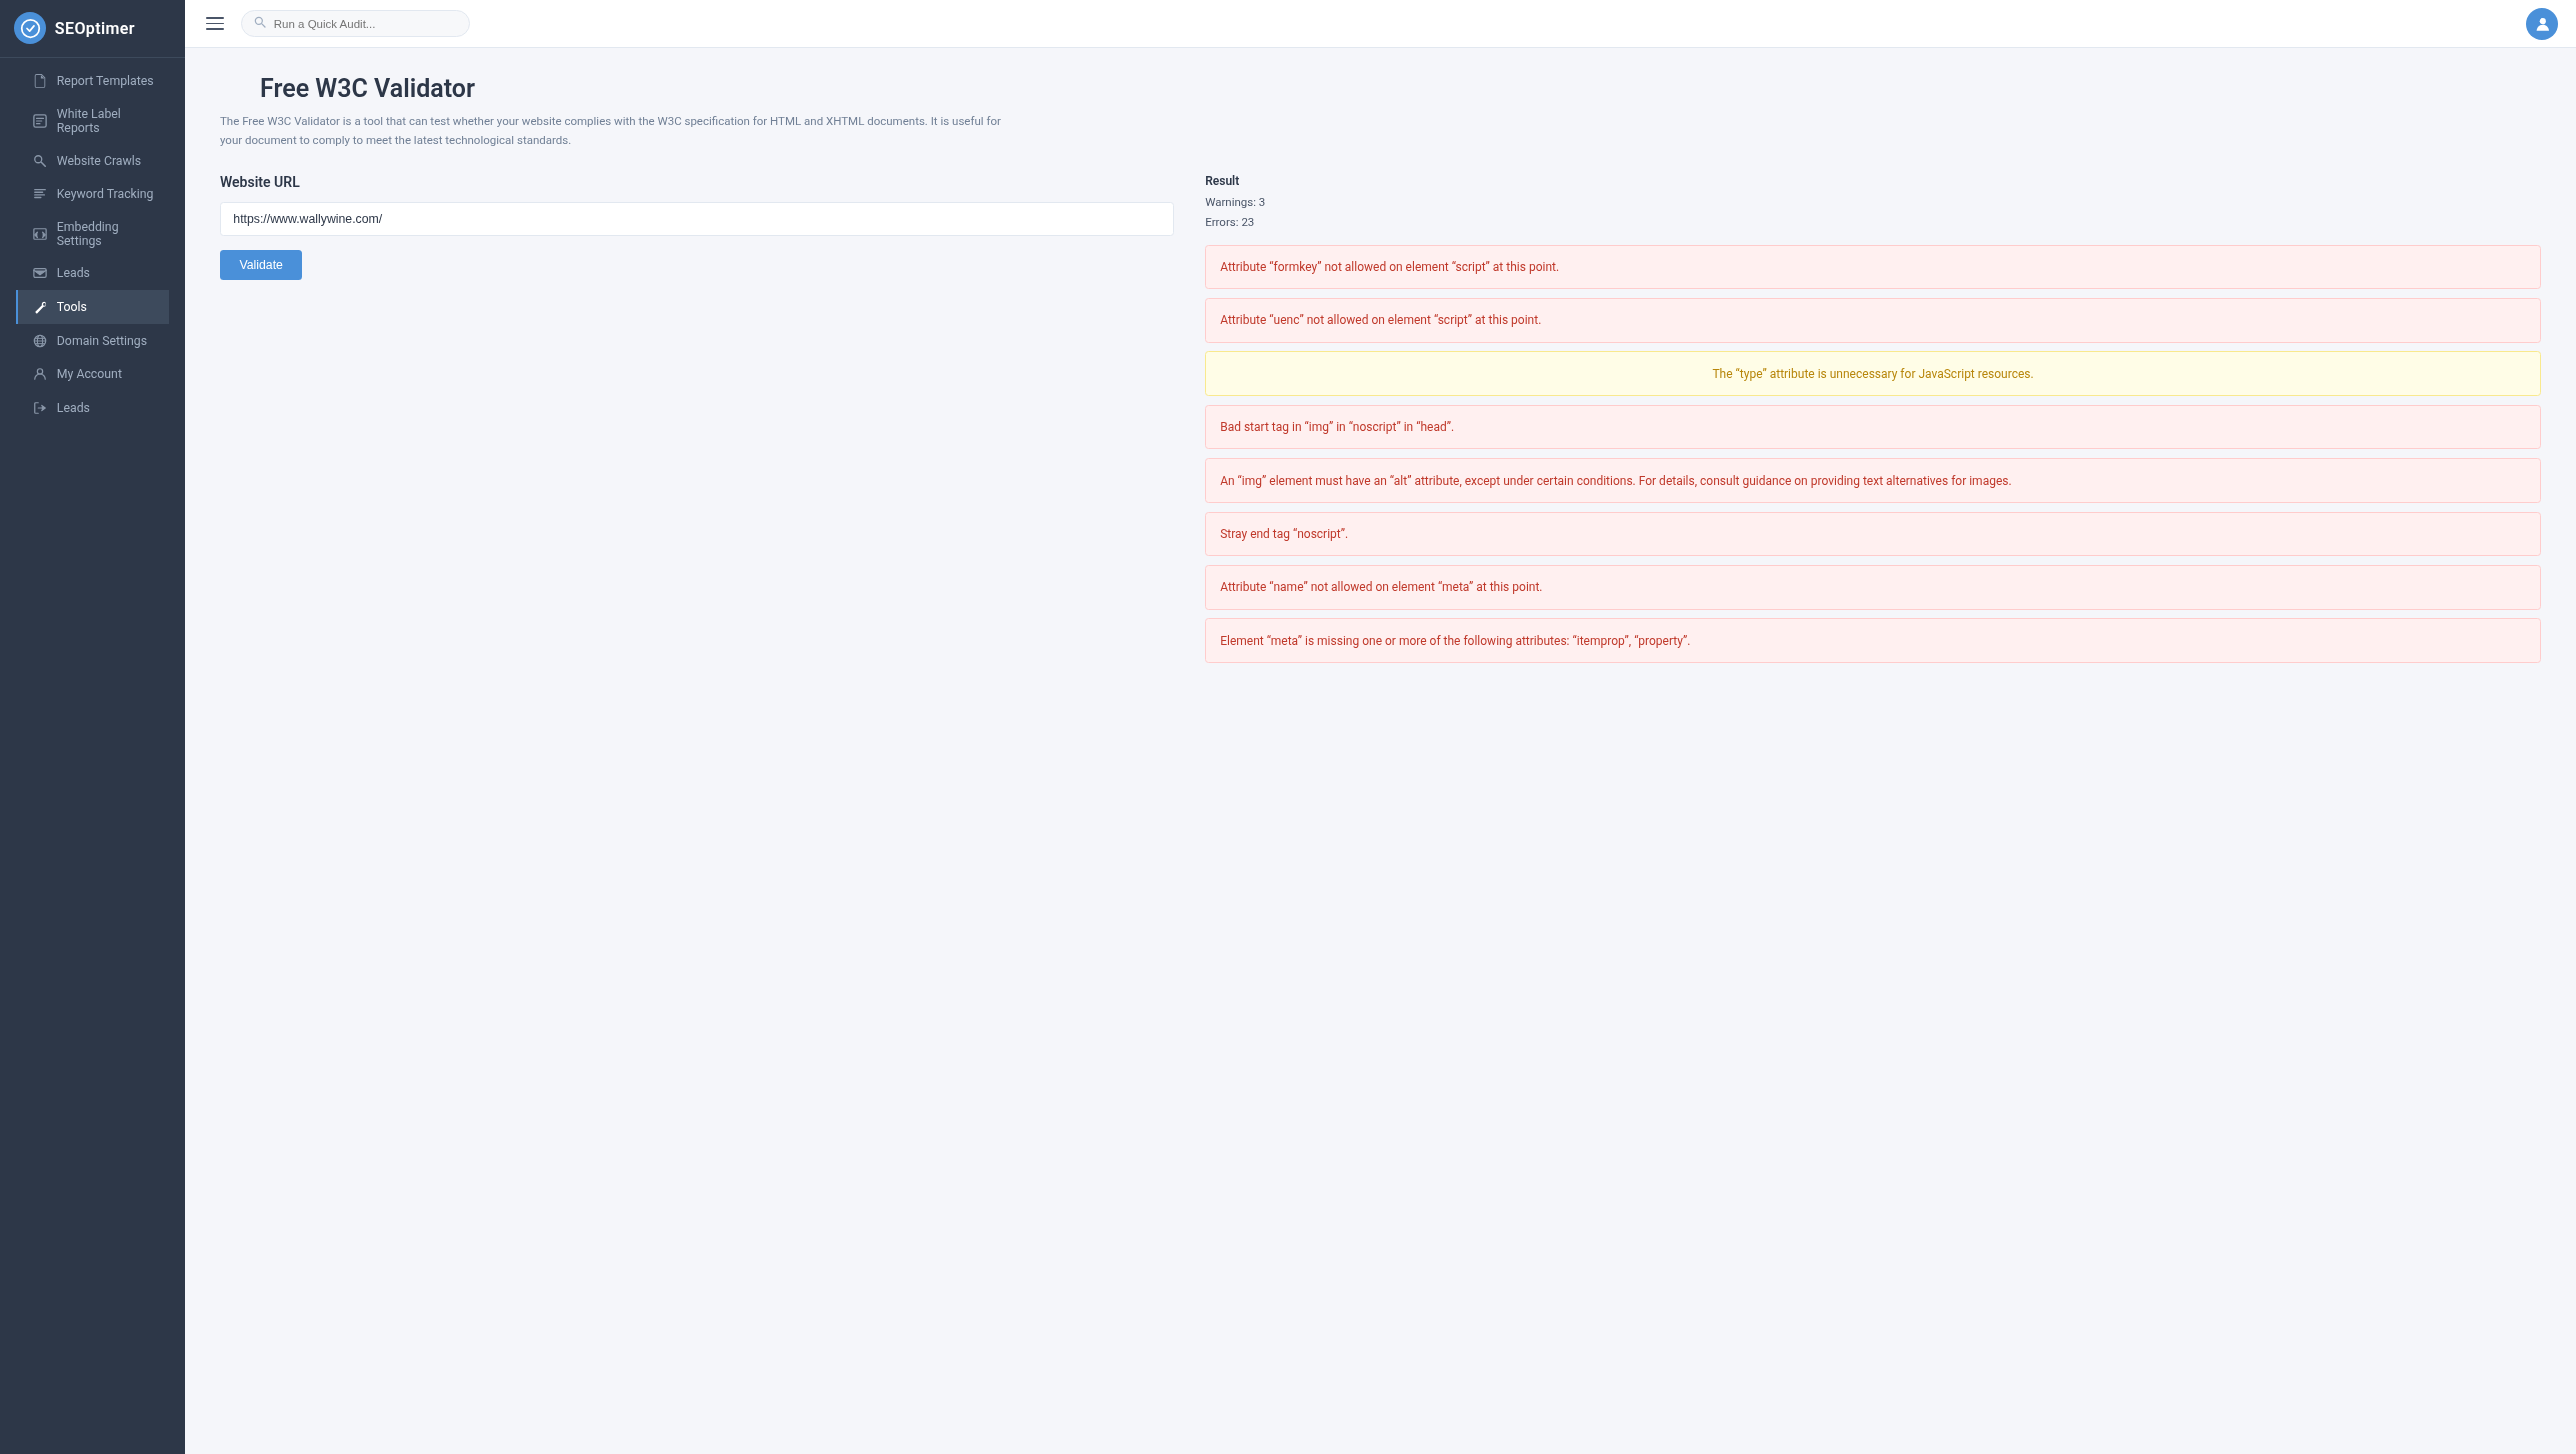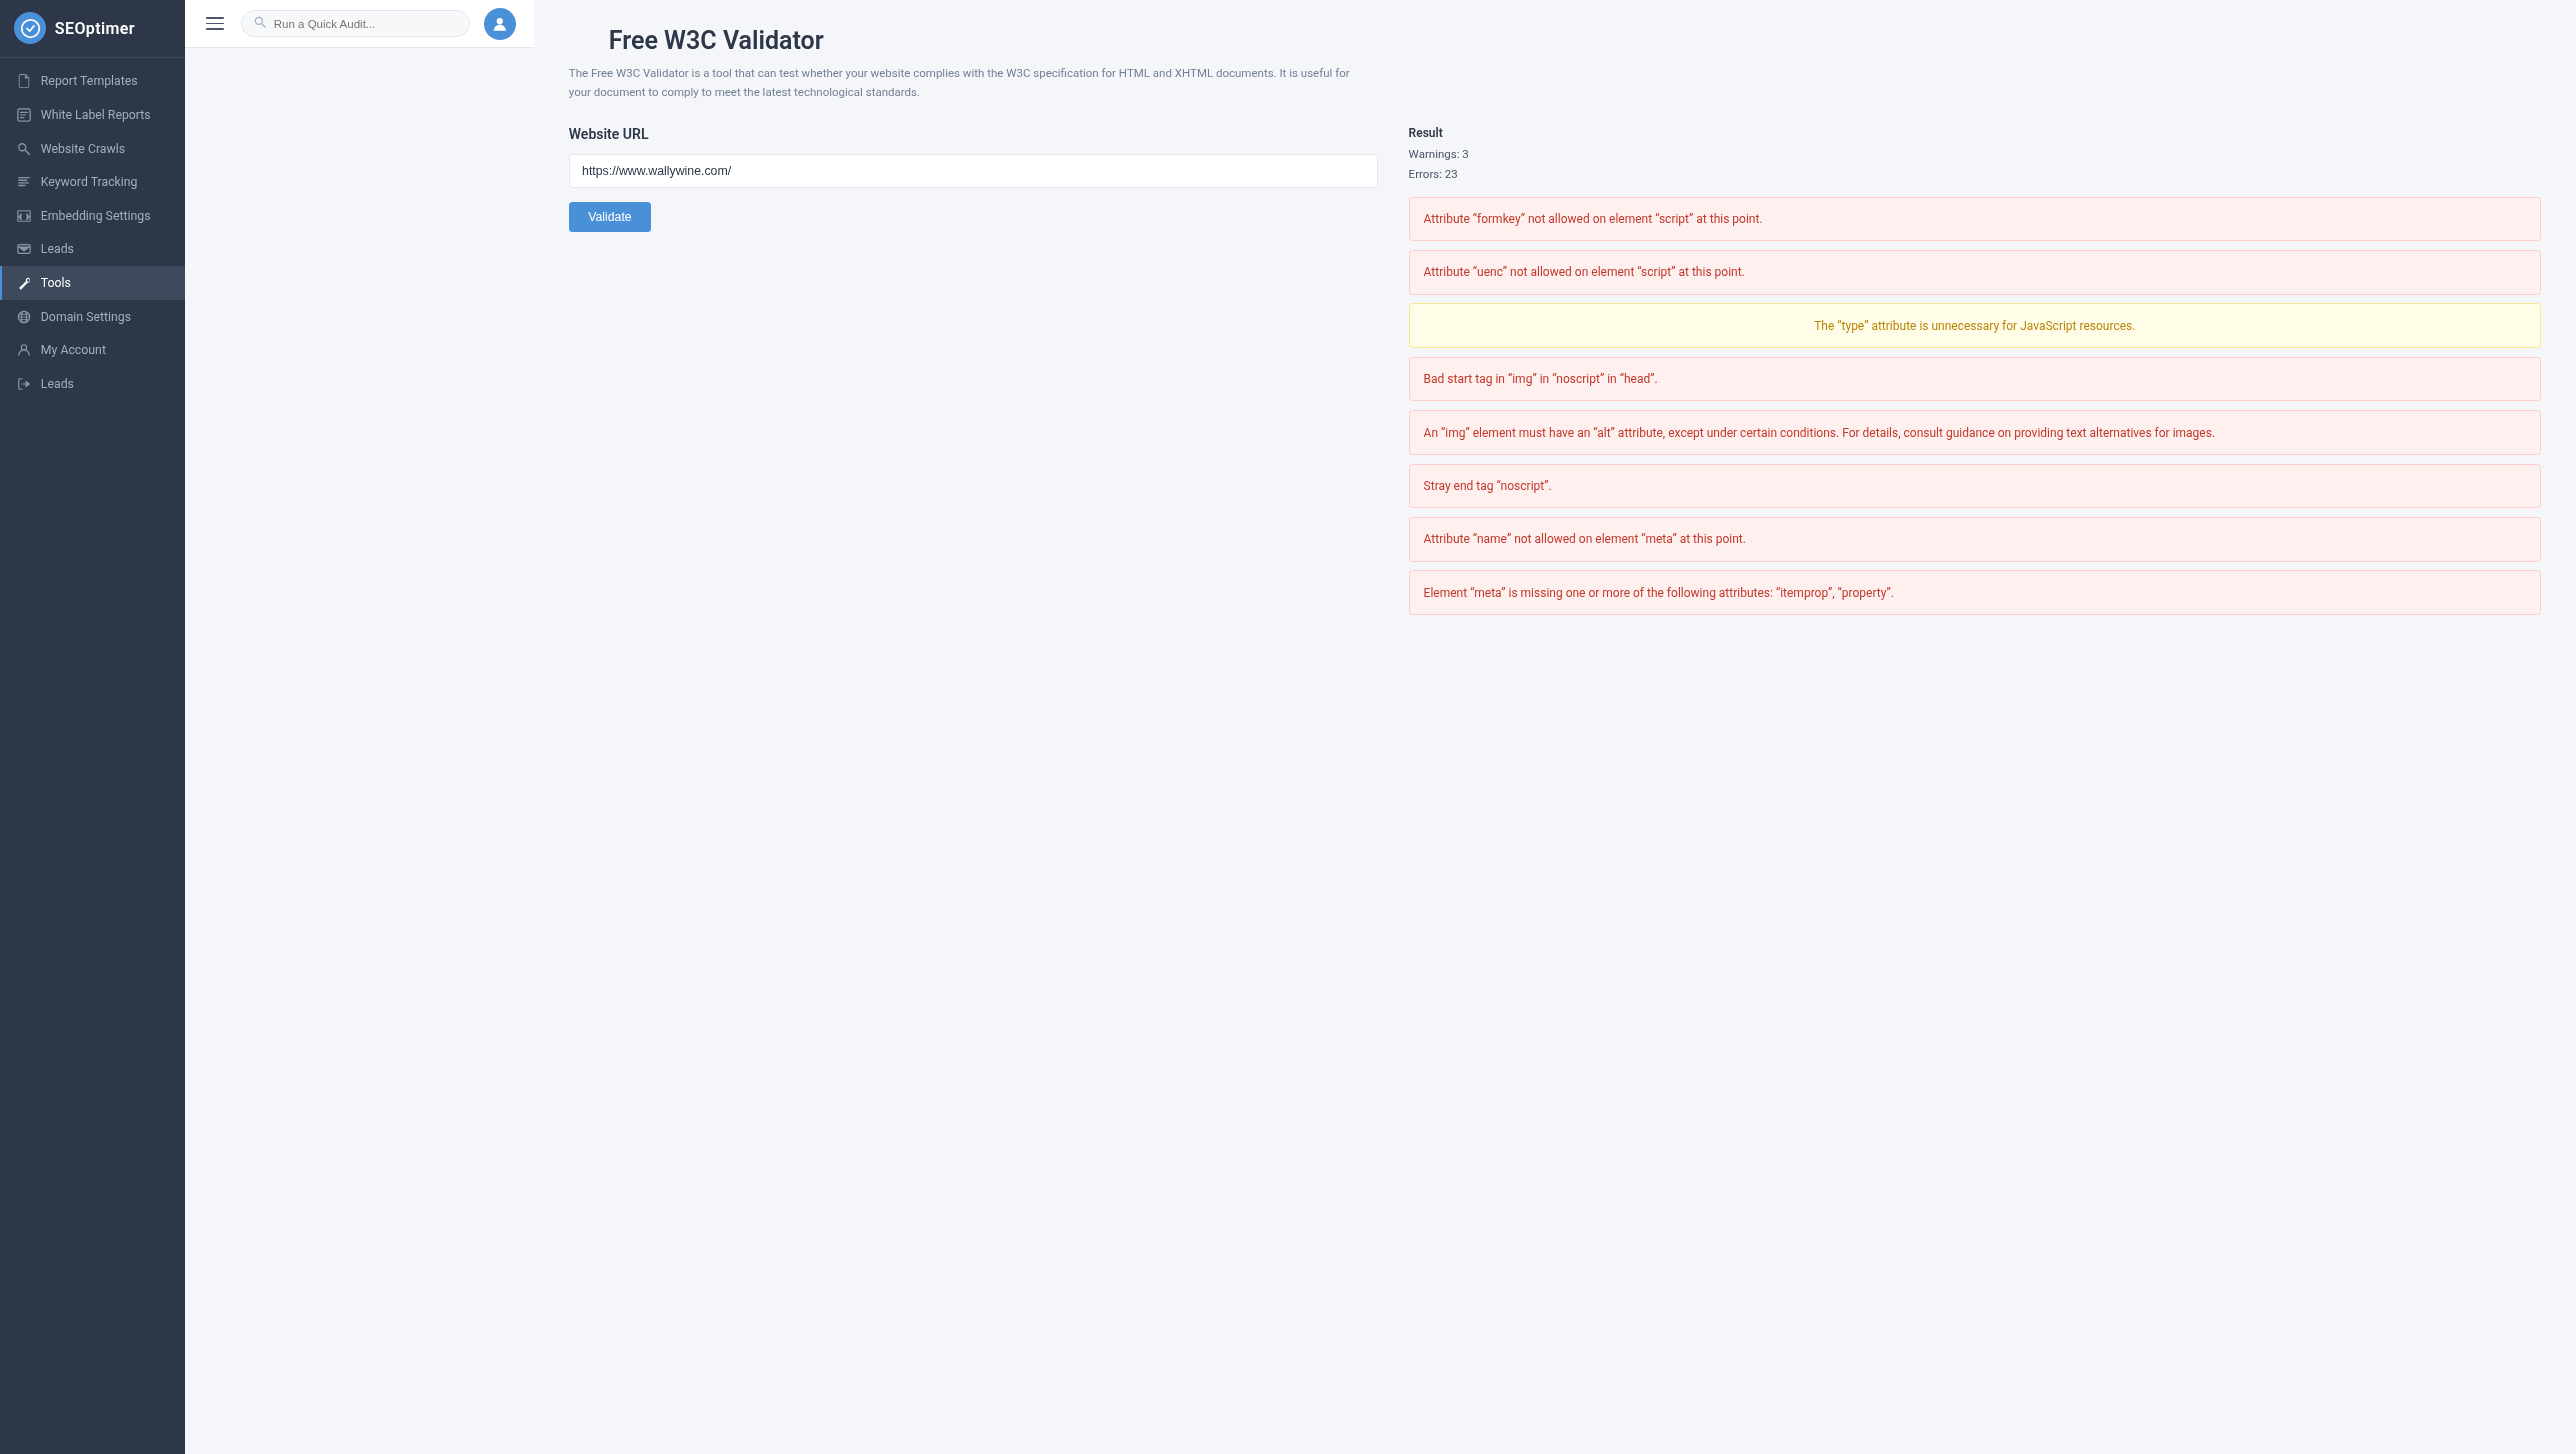--- a/index.html
+++ b/index.html
@@ -32,21 +32,21 @@
       color: white; font-weight: bold; font-size: 12.3px;
       flex-shrink: 0;
     }
     .sidebar-logo-text {
       color: white;
       font-size: 16px;
       font-weight: 600;
       letter-spacing: 0.4px;
     }
     .sidebar-nav {
-      padding: 7px 0;
+      padding: 7px 16px;
       flex: 1;
     }
     .sidebar-item {
       display: flex;
       align-items: center;
       gap: 8.8px;
       padding: 8.8px 14px;
       cursor: pointer;
       color: #a0aec0;
       font-size: 12.3px;
@@ -68,21 +68,21 @@
       justify-content: center;
       flex-shrink: 0;
       opacity: 0.8;
     }
     .sidebar-item.active .icon { opacity: 1; }
 
     
     .main-wrapper {
       flex: 1;
       display: flex;
-      flex-direction: row;
+      flex-direction: column;
       height: 100vh;
       overflow: hidden;
     }
     .topbar {
       height: 48px;
       background: white;
       border-bottom: 0.9px solid #e2e8f0;
       display: flex;
       align-items: center;
       padding: 0 17.6px;

